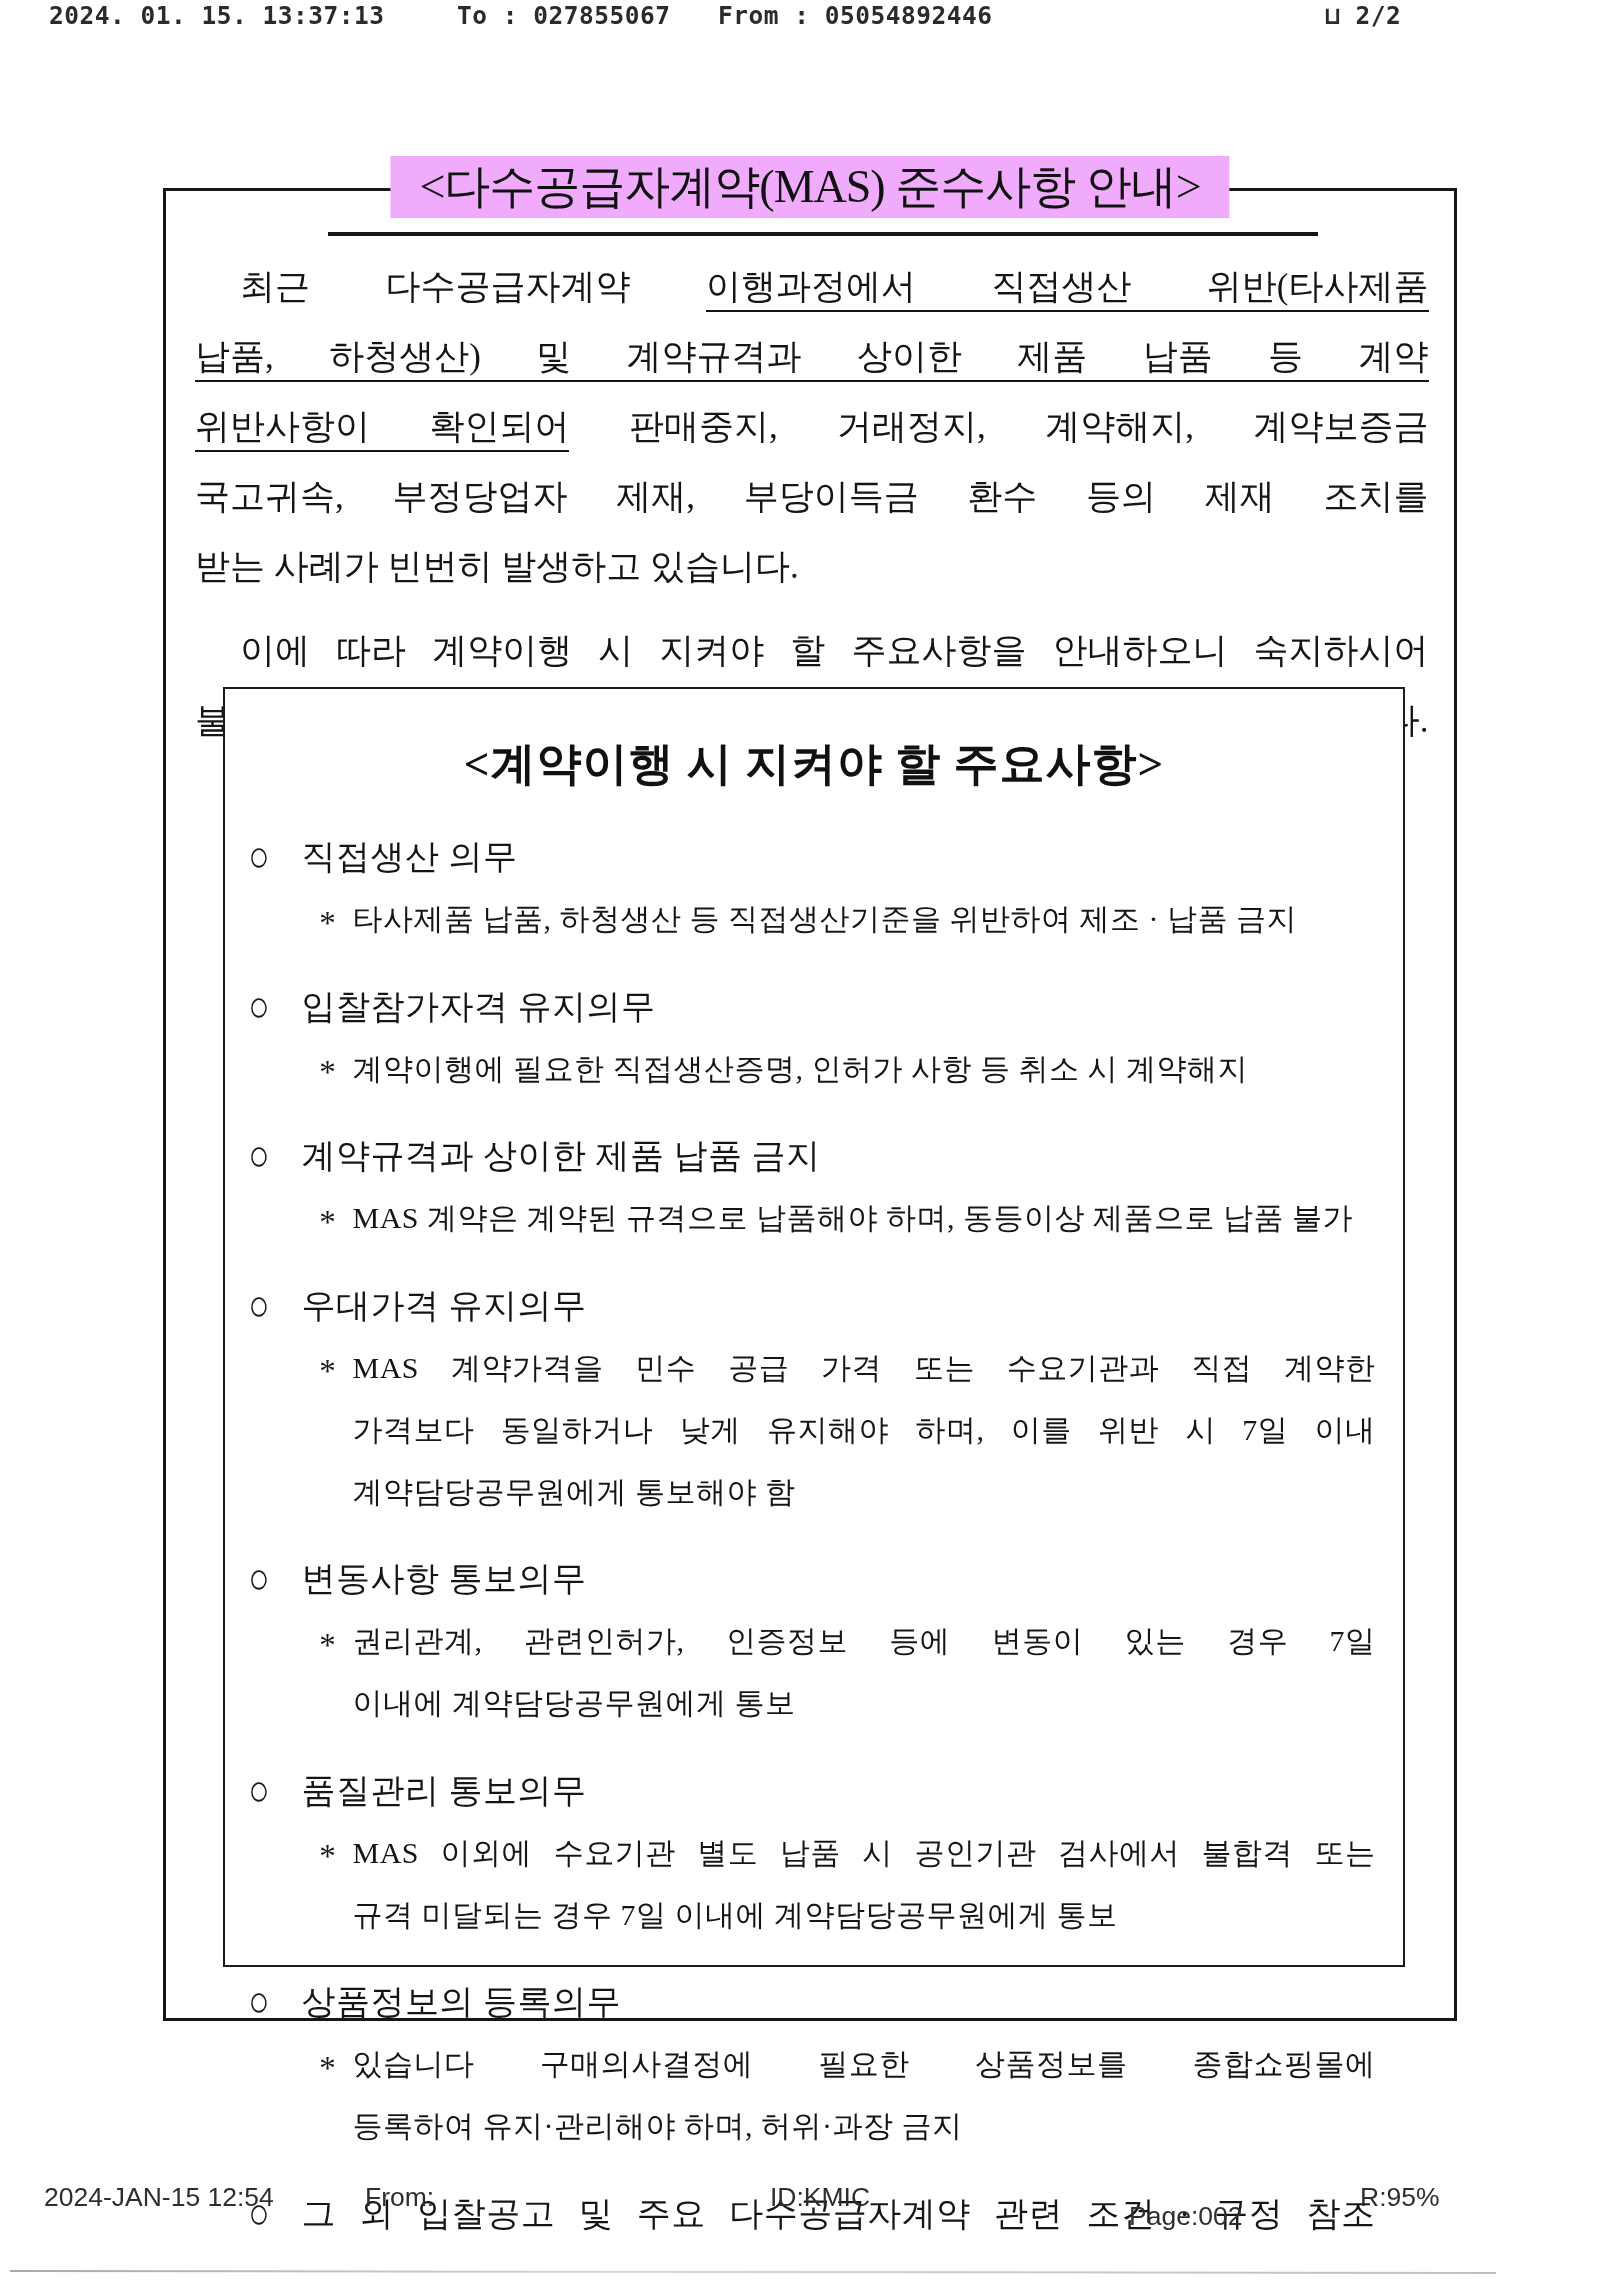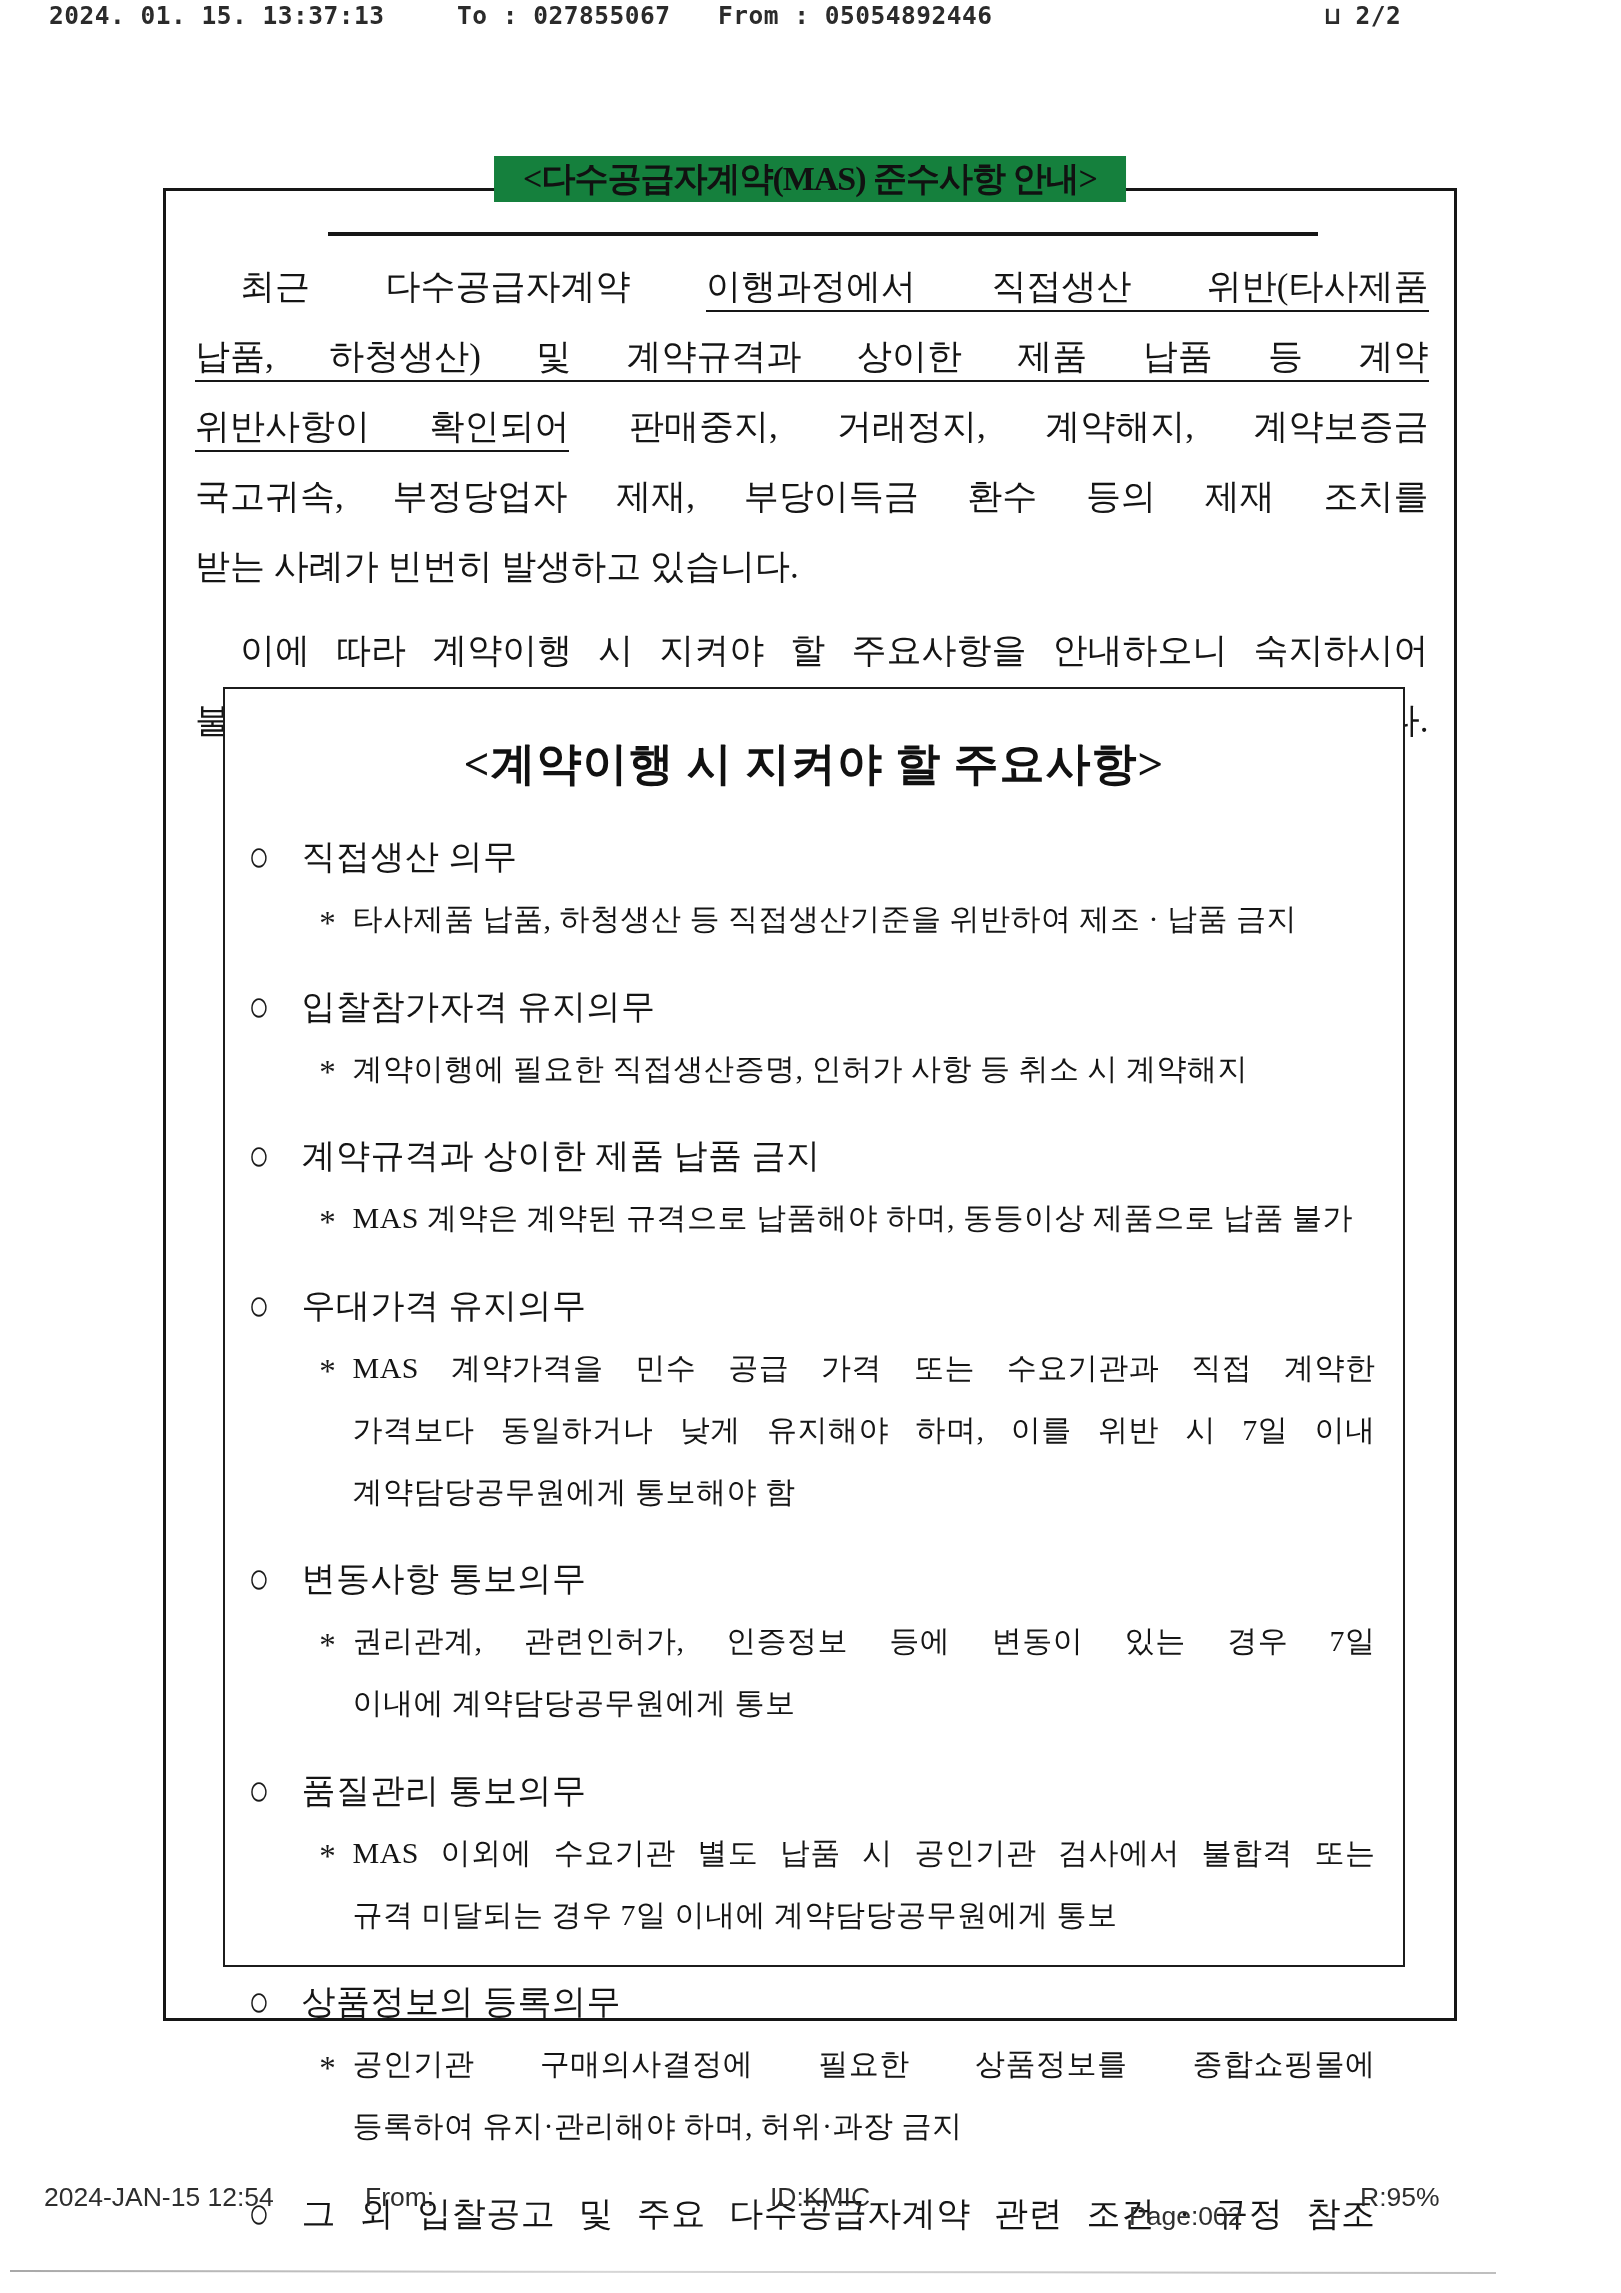--- a/index.html
+++ b/index.html
@@ -31,22 +31,22 @@
 
   
   .outer-box{
     position:absolute;left:163px;top:188px;
     width:1288px;height:1827px;
     border:3.9px solid #161616;
     background:#fff;
   }
   .doc-title{
     position:absolute;top:-35px;left:50%;transform:translateX(-50%);
-    background:#15803d;padding:0 29px;white-space:nowrap;
-    font-size:34px;font-weight:bold;letter-spacing:-1px;
+    background:#f0abfc;padding:0 29px;white-space:nowrap;
+    font-size:46px;font-weight:normal;letter-spacing:-1px;
     color:#111;
   }
   .double-rule{
     position:absolute;top:41px;left:162px;width:990px;height:3.9px;
     border-top:2.9px solid #161616;border-bottom:2px solid #161616;
     box-sizing:border-box;
   }
 
   
   .intro{
@@ -206,21 +206,21 @@
             <div class="subline jline"><span class="marker">*</span><span>MAS  이외에  수요기관  별도  납품  시  공인기관  검사에서  불합격  또는</span></div>
             <div class="subline lline"><span>규격 미달되는 경우 7일 이내에 계약담당공무원에게 통보</span></div>
           </div>
         </div>
         <div class="item">
           <div class="item-head">
             <span class="bullet">○</span>
             <span class="head-text">상품정보의 등록의무</span>
           </div>
           <div class="item-subs">
-            <div class="subline jline"><span class="marker">*</span><span>공인기관    구매의사결정에    필요한    상품정보를    종합쇼핑몰에</span></div>
+            <div class="subline jline"><span class="marker">*</span><span>있습니다    구매의사결정에    필요한    상품정보를    종합쇼핑몰에</span></div>
             <div class="subline lline"><span>등록하여 유지·관리해야 하며, 허위·과장 금지</span></div>
           </div>
         </div>
         <div class="item">
           <div class="item-head jline head-justify"><span class="bullet">○</span><span class="head-text">그 외 입찰공고 및 주요 다수공급자계약 관련 조건 · 규정 참조</span></div>
         </div>
       </div>
   </div>
 </div>
 

